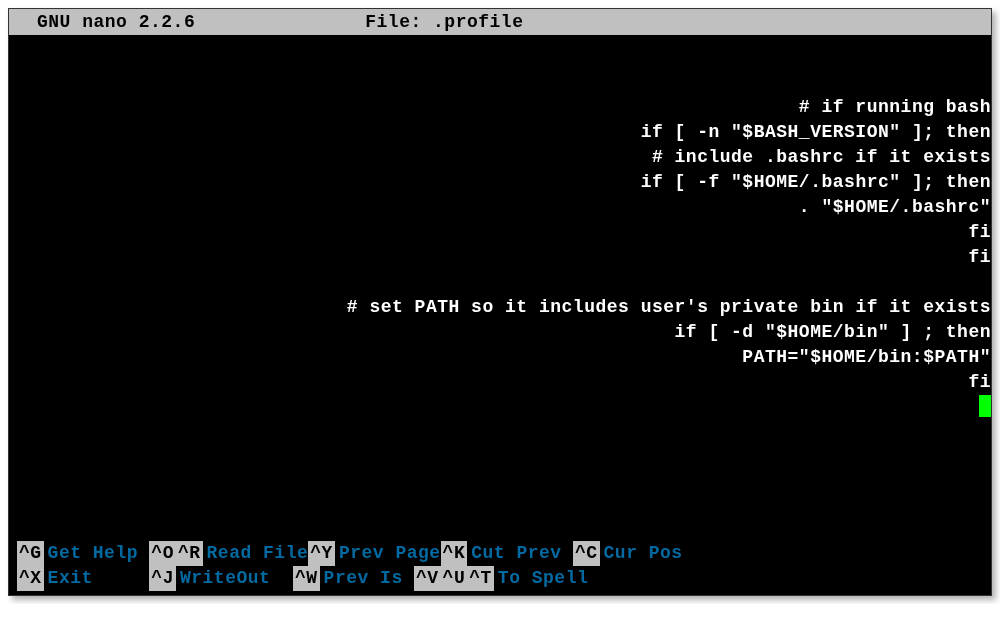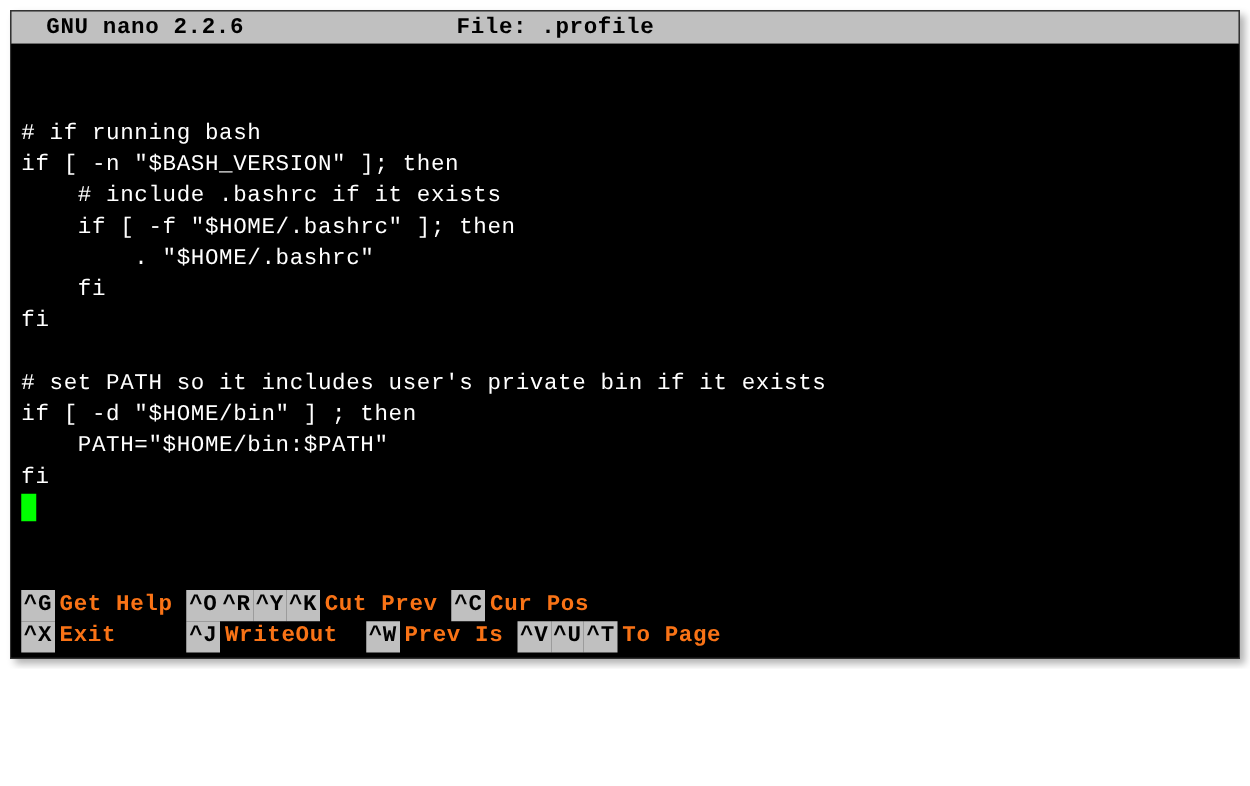--- a/index.html
+++ b/index.html
@@ -10,21 +10,21 @@
     body {
       background: #ffffff;
       display: flex;
       justify-content: center;
       align-items: flex-start;
       padding: 8px;
       font-family: "Courier New", monospace;
     }
     .terminal-window {
       width: 984px;
-      height: 519px;
+      height: 588px;
       background: #000000;
       border: 1px solid #333;
       box-shadow: 4px 4px 6px rgba(0,0,0,0.3);
       display: flex;
       flex-direction: column;
       overflow: hidden;
     }
     .title-bar {
       background: #c0c0c0;
       color: #000000;
@@ -41,26 +41,27 @@
     }
     .title-center {
       padding-left: 170px;
     }
     .editor-area {
       flex: 1;
       background: #000000;
       color: #ffffff;
       font-family: "Courier New", monospace;
       font-size: 18px;
-      font-weight: normal;
+      font-weight: bold;
       line-height: 25px;
       padding: 10px 0 0 8px;
       white-space: pre;
       letter-spacing: 0.5px;
       position: relative;
+      text-align: right;
     }
     .cursor {
       background: #00ff00;
       color: #00ff00;
       width: 12px;
       height: 22px;
       display: inline-block;
     }
     .shortcut-bar {
       background: #000000;
@@ -79,21 +80,21 @@
       display: flex;
       align-items: center;
       white-space: pre;
     }
     .shortcut-key {
       background: #c0c0c0;
       color: #000000;
       padding: 0 2px;
     }
     .shortcut-label {
-      color: #f97316;
+      color: #0369a1;
       padding-left: 4px;
     }
   </style>
 </head>
 <body>
 
 <div class="terminal-window">
 
   <div class="title-bar">
     <span class="title-left">GNU nano 2.2.6</span>
@@ -114,28 +115,28 @@
 <span>if [ -d "$HOME/bin" ] ; then</span>
 <span>    PATH="$HOME/bin:$PATH"</span>
 <span>fi</span>
 <span class="cursor"></span>
 </div>
 
   <div class="shortcut-bar">
     <div class="shortcut-row">
       <span class="shortcut-item"><span class="shortcut-key">^G</span><span class="shortcut-label">Get Help </span></span>
       <span class="shortcut-item"><span class="shortcut-key">^O</span></span>
-      <span class="shortcut-item"><span class="shortcut-key">^R</span></span>
-      <span class="shortcut-item"><span class="shortcut-key">^Y</span></span>
+      <span class="shortcut-item"><span class="shortcut-key">^R</span><span class="shortcut-label">Read File</span></span>
+      <span class="shortcut-item"><span class="shortcut-key">^Y</span><span class="shortcut-label">Prev Page</span></span>
       <span class="shortcut-item"><span class="shortcut-key">^K</span><span class="shortcut-label">Cut Prev </span></span>
       <span class="shortcut-item"><span class="shortcut-key">^C</span><span class="shortcut-label">Cur Pos</span></span>
     </div>
     <div class="shortcut-row">
       <span class="shortcut-item"><span class="shortcut-key">^X</span><span class="shortcut-label">Exit     </span></span>
       <span class="shortcut-item"><span class="shortcut-key">^J</span><span class="shortcut-label">WriteOut  </span></span>
       <span class="shortcut-item"><span class="shortcut-key">^W</span><span class="shortcut-label">Prev Is </span></span>
       <span class="shortcut-item"><span class="shortcut-key">^V</span></span>
       <span class="shortcut-item"><span class="shortcut-key">^U</span></span>
-      <span class="shortcut-item"><span class="shortcut-key">^T</span><span class="shortcut-label">To Page</span></span>
+      <span class="shortcut-item"><span class="shortcut-key">^T</span><span class="shortcut-label">To Spell</span></span>
     </div>
   </div>
 
 </div>
 
 </body></html>

